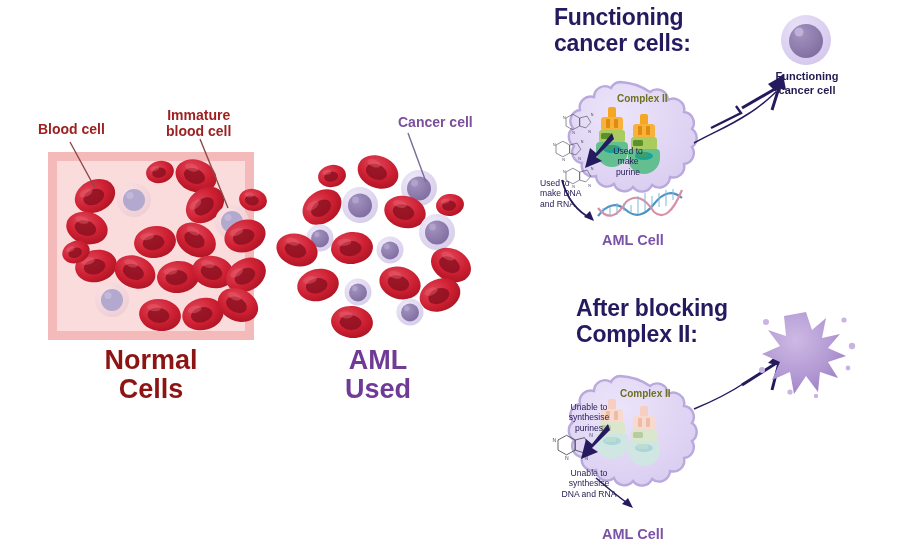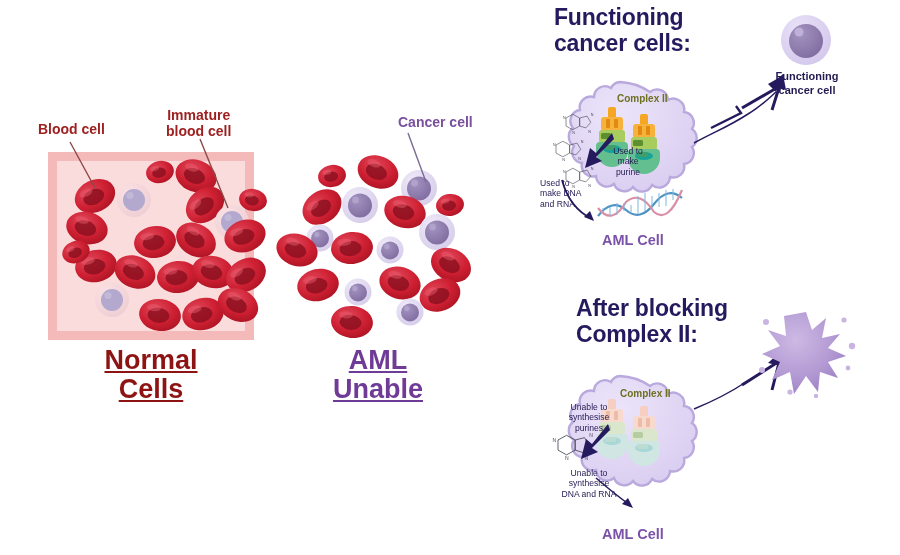--- a/index.html
+++ b/index.html
@@ -27,21 +27,21 @@
     color:#9e2020;font-size:14px;font-weight:bold;
   }
   .lbl-immature{
     left:166px;top:108px;
     color:#9e2020;font-size:14px;font-weight:bold;text-align:center;
   }
   .lbl-cancer{
     left:398px;top:115px;
     color:#7a4f9e;font-size:14px;font-weight:bold;
   }
-  .cap{position:absolute;text-align:center;line-height:1.08;white-space:pre;text-decoration:underline;}
+  .cap{position:absolute;text-align:center;line-height:1.08;white-space:pre;}
   .cap-normal{
     left:48px;top:346px;width:206px;
     color:#8e1414;font-size:27px;font-weight:bold;
   }
   .cap-aml{
     left:275px;top:346px;width:206px;
     color:#6f3b96;font-size:27px;font-weight:bold;
   }
 
   
@@ -207,21 +207,21 @@
   </svg>
 
   <div class="lbl lbl-blood">Blood cell</div>
   <div class="lbl lbl-immature">Immature
 blood cell</div>
   <div class="lbl lbl-cancer">Cancer cell</div>
 
   <div class="cap cap-normal">Normal
 Cells</div>
   <div class="cap cap-aml">AML
-Unable</div>
+Used</div>
 
   <div class="rtitle rtitle-top">Functioning
 cancer cells:</div>
 
   <svg class="svg-layer">
 
     <g>
       <path d="M620,82
                a58,58 0 0 1 30,10
                a11,11 0 0 1 18,8

